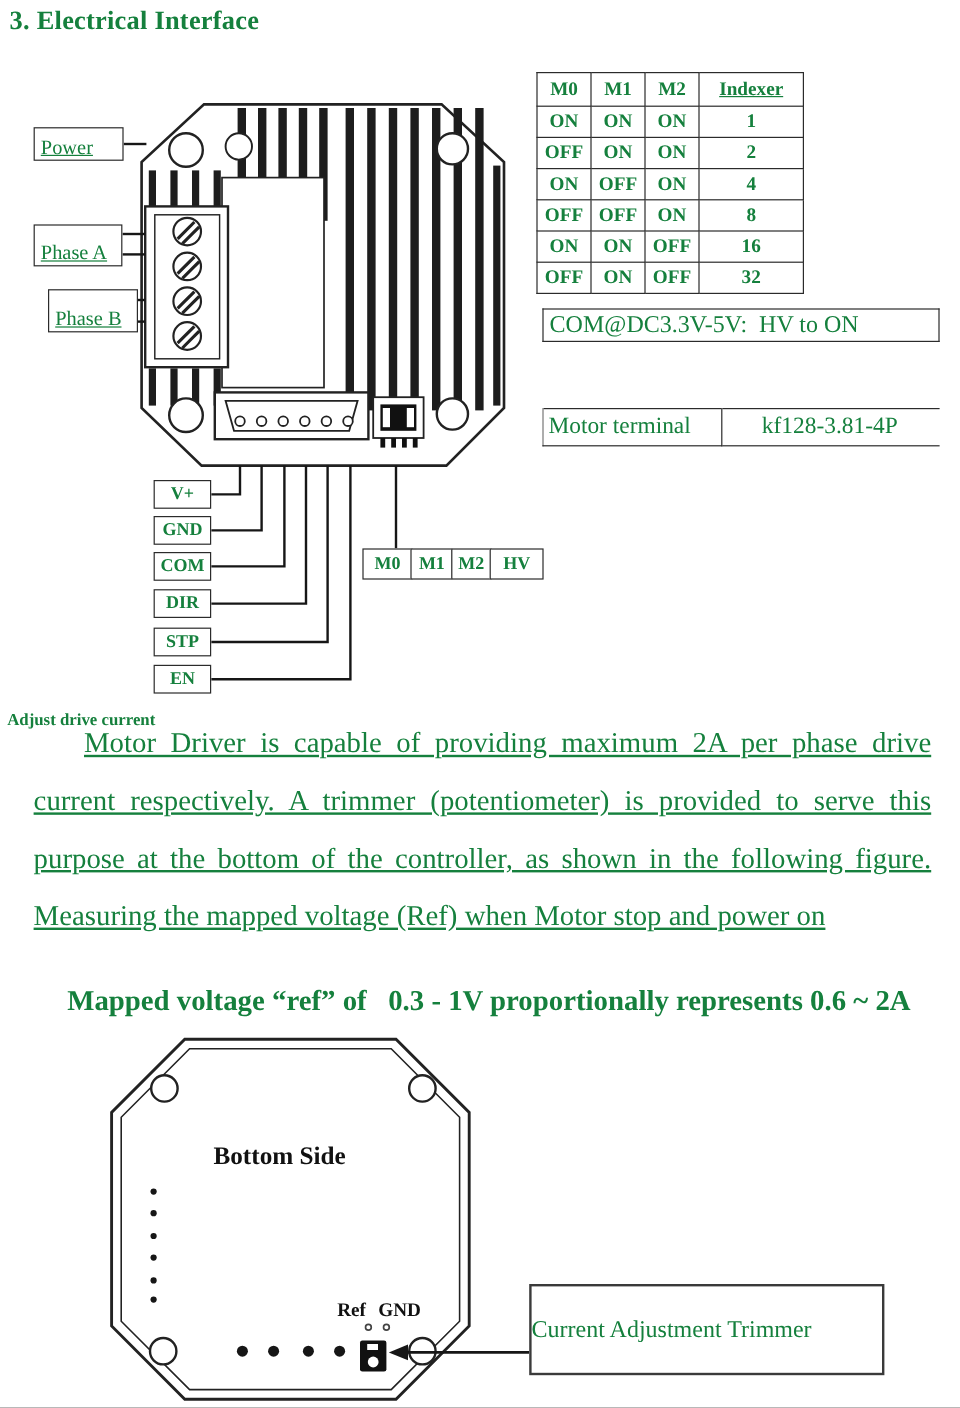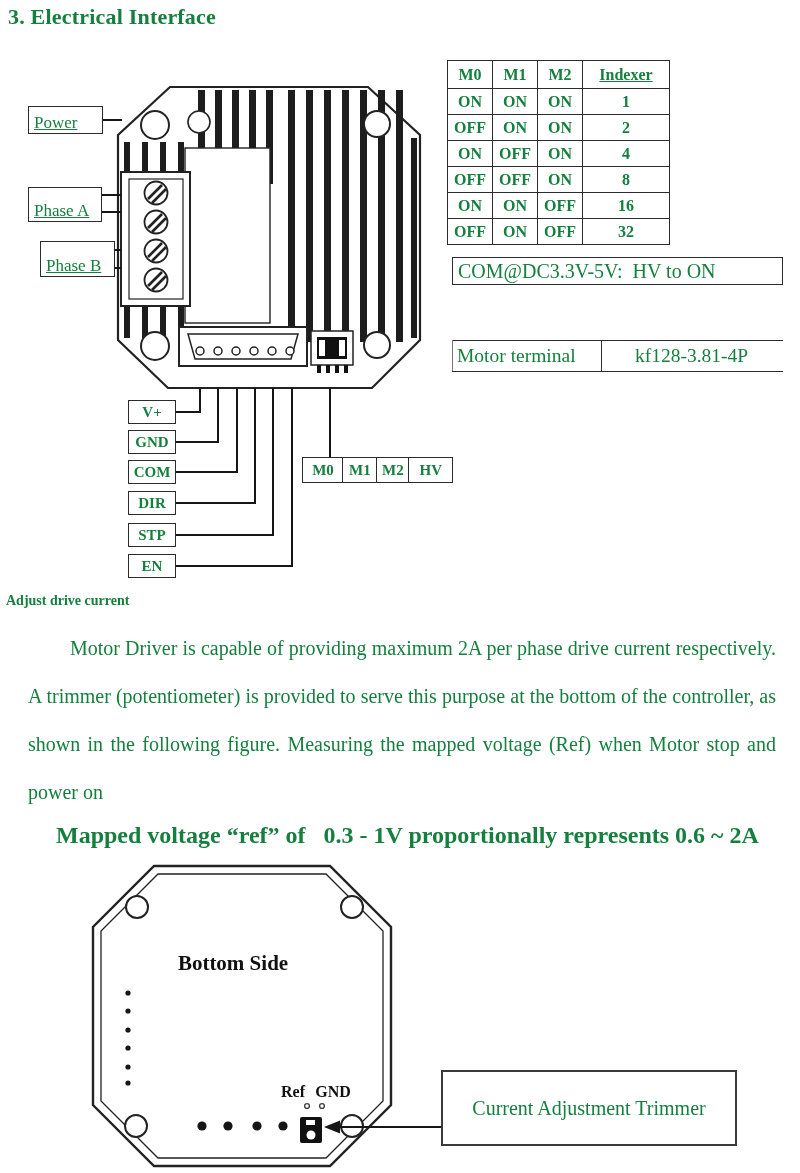--- a/index.html
+++ b/index.html
@@ -60,33 +60,33 @@
     width:138px;border-right:1.6px solid #2b2b2b;border-left:1px solid #777;
     text-align:justify;
   }
   #terminal-table tr.first td{border-bottom:1.6px solid #2b2b2b;}
   
   .section-heading{
     position:absolute;left:6px;top:577px;
     font-size:14px;font-weight:bold;margin-top:16px;
   }
   .body-paragraph{
-    position:absolute;left:28px;top:624px;width:748px;
-    font-size:20px;line-height:48px;
-    text-align:justify;text-indent:42px;
+    position:absolute;left:28px;top:596px;width:748px;
+    font-size:24px;line-height:48px;
+    text-align:justify;text-indent:42px;text-decoration:underline;
   }
   .mapped-note{
     position:absolute;left:56px;top:822px;
     font-size:24px;font-weight:bold;white-space:pre;
   }
   
   .callout-box{
     position:absolute;left:441px;top:1070px;width:296px;height:76px;
     box-sizing:border-box;border:2px solid #3a3a3a;background:#fff;
-    display:flex;align-items:center;justify-content:center;
+    display:flex;align-items:center;justify-content:flex-start;
     font-size:20px;
   }
 </style>
 </head>
 <body>
 
 <div class="page">
 
   <div class="page-title">3. Electrical Interface</div>
 

